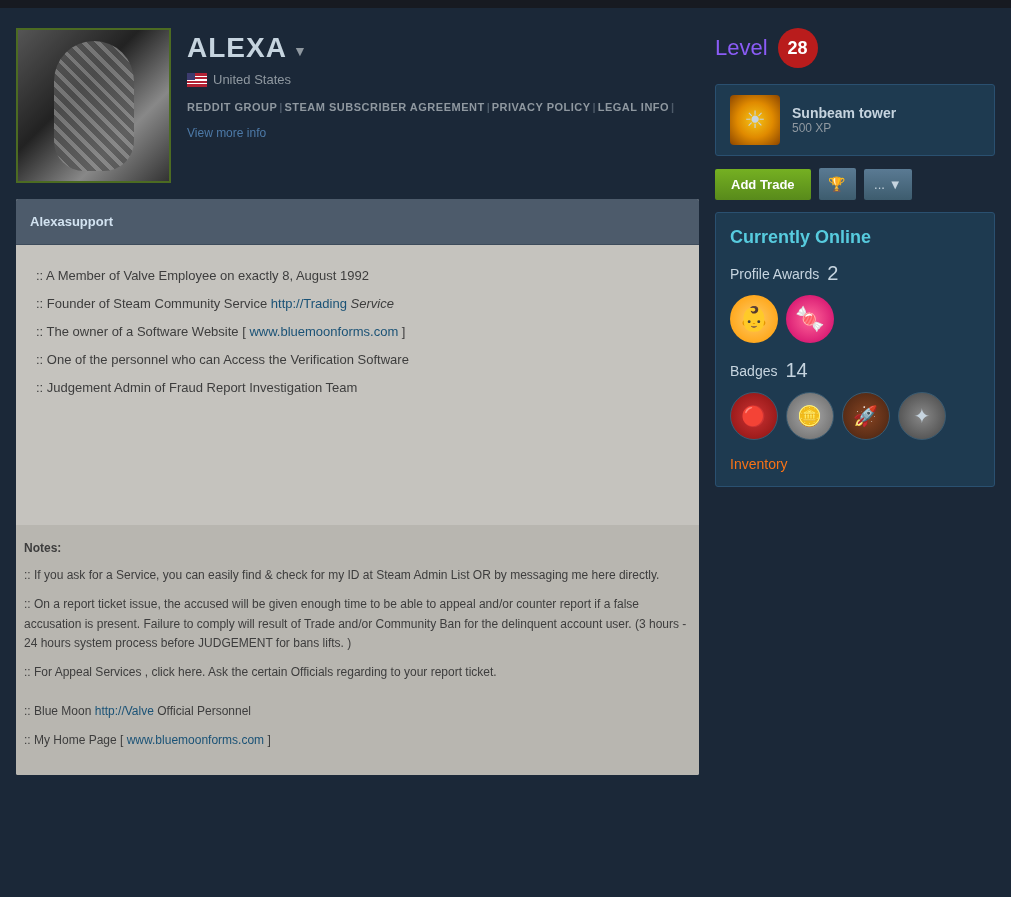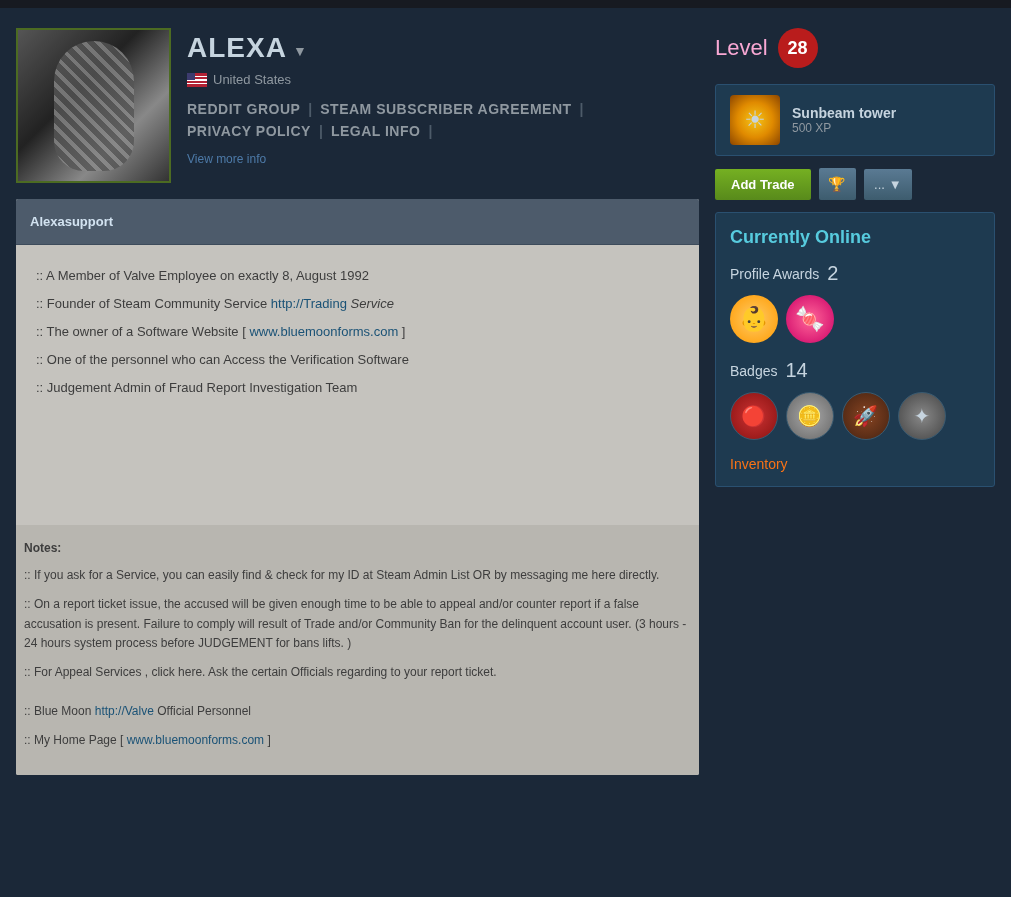--- a/index.html
+++ b/index.html
@@ -132,24 +132,23 @@
       top: 0;
       left: 0;
       width: 40%;
       height: 53%;
       background: #3C3B6E;
     }
 
     .links-row {
       display: flex;
       flex-wrap: wrap;
-      gap: 6px;
       align-items: center;
       margin-bottom: 10px;
-      font-size: 14px;
+      font-size: 11px;
       font-weight: bold;
       color: #8f98a0;
     }
 
     .links-row a, .link-item {
       color: #8f98a0;
       text-decoration: none;
       text-transform: uppercase;
       letter-spacing: 0.5px;
       cursor: pointer;
@@ -237,21 +236,21 @@
 
     .level-row {
       display: flex;
       align-items: center;
       gap: 10px;
       margin-bottom: 4px;
     }
 
     .level-label {
       font-size: 22px;
-      color: #f9a8d4;
+      color: #8b5cf6;
       font-weight: normal;
     }
 
     .level-badge {
       background: #b91c1c;
       color: #fff;
       font-size: 18px;
       font-weight: bold;
       width: 40px;
       height: 40px;

